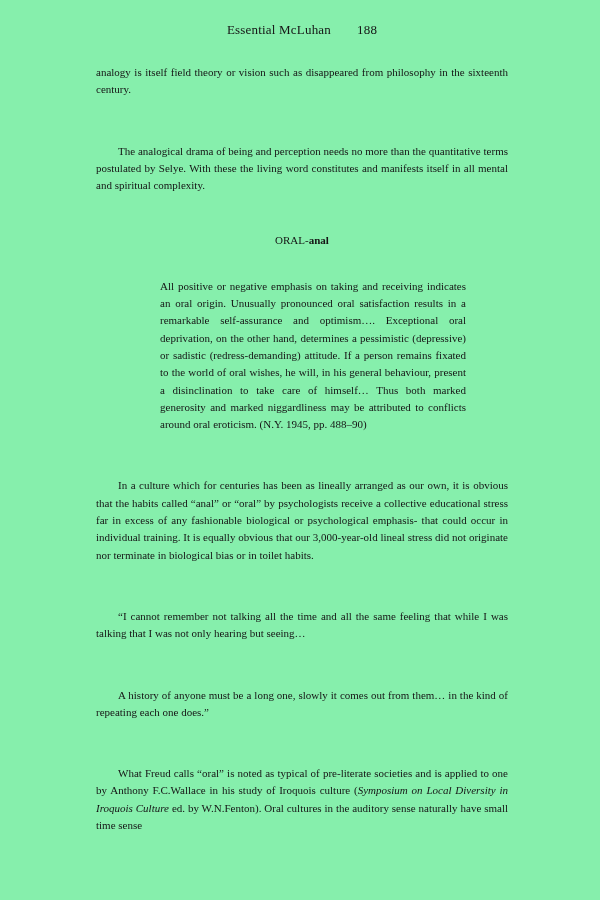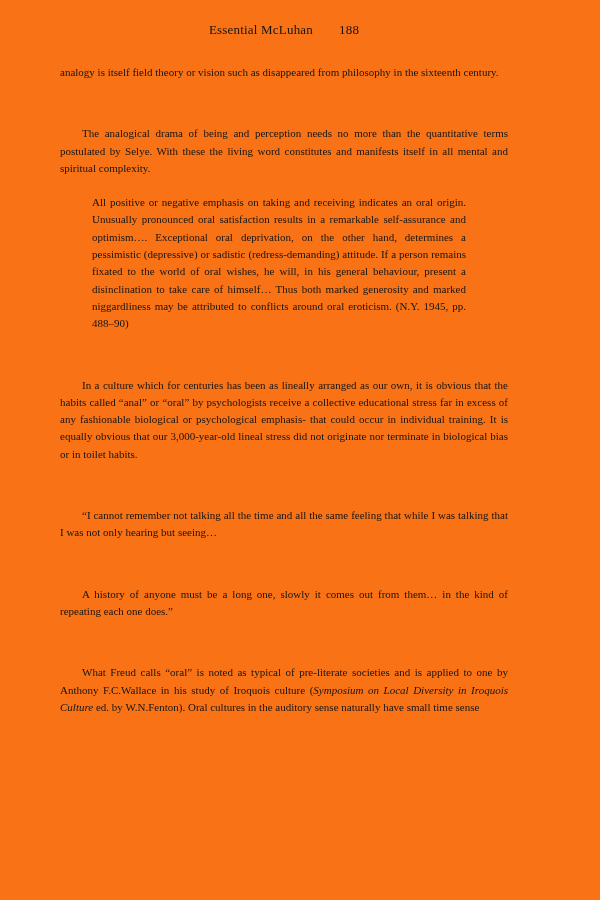--- a/index.html
+++ b/index.html
@@ -1,22 +1,22 @@
 <!DOCTYPE html>
 <html><head>
 <meta charset="utf-8">
 <style>
   html, body { margin: 0; padding: 0; background: #ffffff; }
   .page {
     width: 600px;
     height: 900px;
     margin: 0 auto;
-    background: #f97316;
+    background: #86efac;
     box-sizing: border-box;
-    padding: 22px 92px 0 60px;
+    padding: 22px 92px 0 96px;
     font-family: "Liberation Serif", "DejaVu Serif", serif;
     color: #151515;
     overflow: hidden;
   }
   .header {
     text-align: center;
     font-size: 13px;
     margin-bottom: 26px;
     letter-spacing: 0.2px;
   }
@@ -31,35 +31,36 @@
     text-align: justify;
   }
   .body-text p.indent { text-indent: 22px; margin-top: 44px; }
   .heading {
     text-align: center;
     margin-top: 38px;
     margin-bottom: 28px;
     text-indent: 0;
   }
   .quote {
-    margin: 17px 42px 17px 32px;
+    margin: 17px 42px 17px 64px;
     text-align: justify;
   }
   .it { font-style: italic; }
   .bd { font-weight: bold; }
 </style>
 </head>
 <body>
 
 <div class="page">
   <div class="header">
     <span>Essential McLuhan</span><span class="pgnum">188</span>
   </div>
   <div class="body-text">
       <p class="para"><span>analogy is itself field theory or vision such as disappeared from philosophy in the sixteenth century.</span></p>
       <p class="para indent"><span>The analogical drama of being and perception needs no more than the quantitative terms postulated by Selye. With these the living word constitutes and manifests itself in all mental and spiritual complexity.</span></p>
+      <div class="heading"><span>ORAL-</span><span class="bd">anal</span></div>
       <div class="quote"><span>All positive or negative emphasis on taking and receiving indicates an oral origin. Unusually pronounced oral satisfaction results in a remarkable self-assurance and optimism…. Exceptional oral deprivation, on the other hand, determines a pessimistic (depressive) or sadistic (redress-demanding) attitude. If a person remains fixated to the world of oral wishes, he will, in his general behaviour, present a disinclination to take care of himself… Thus both marked generosity and marked niggardliness may be attributed to conflicts around oral eroticism. (N.Y. 1945, pp. 488–90)</span></div>
       <p class="para indent"><span>In a culture which for centuries has been as lineally arranged as our own, it is obvious that the habits called “anal” or “oral” by psychologists receive a collective educational stress far in excess of any fashionable biological or psychological emphasis- that could occur in individual training. It is equally obvious that our 3,000-year-old lineal stress did not originate nor terminate in biological bias or in toilet habits.</span></p>
       <p class="para indent"><span>“I cannot remember not talking all the time and all the same feeling that while I was talking that I was not only hearing but seeing…</span></p>
       <p class="para indent"><span>A history of anyone must be a long one, slowly it comes out from them… in the kind of repeating each one does.”</span></p>
       <p class="para indent"><span>What Freud calls “oral” is noted as typical of pre-literate societies and is applied to one by Anthony F.C.Wallace in his study of Iroquois culture (</span><span class="it">Symposium on Local Diversity in Iroquois Culture</span><span> ed. by W.N.Fenton). Oral cultures in the auditory sense naturally have small time sense</span></p>
     </div>
 </div>
 
 </body></html>

